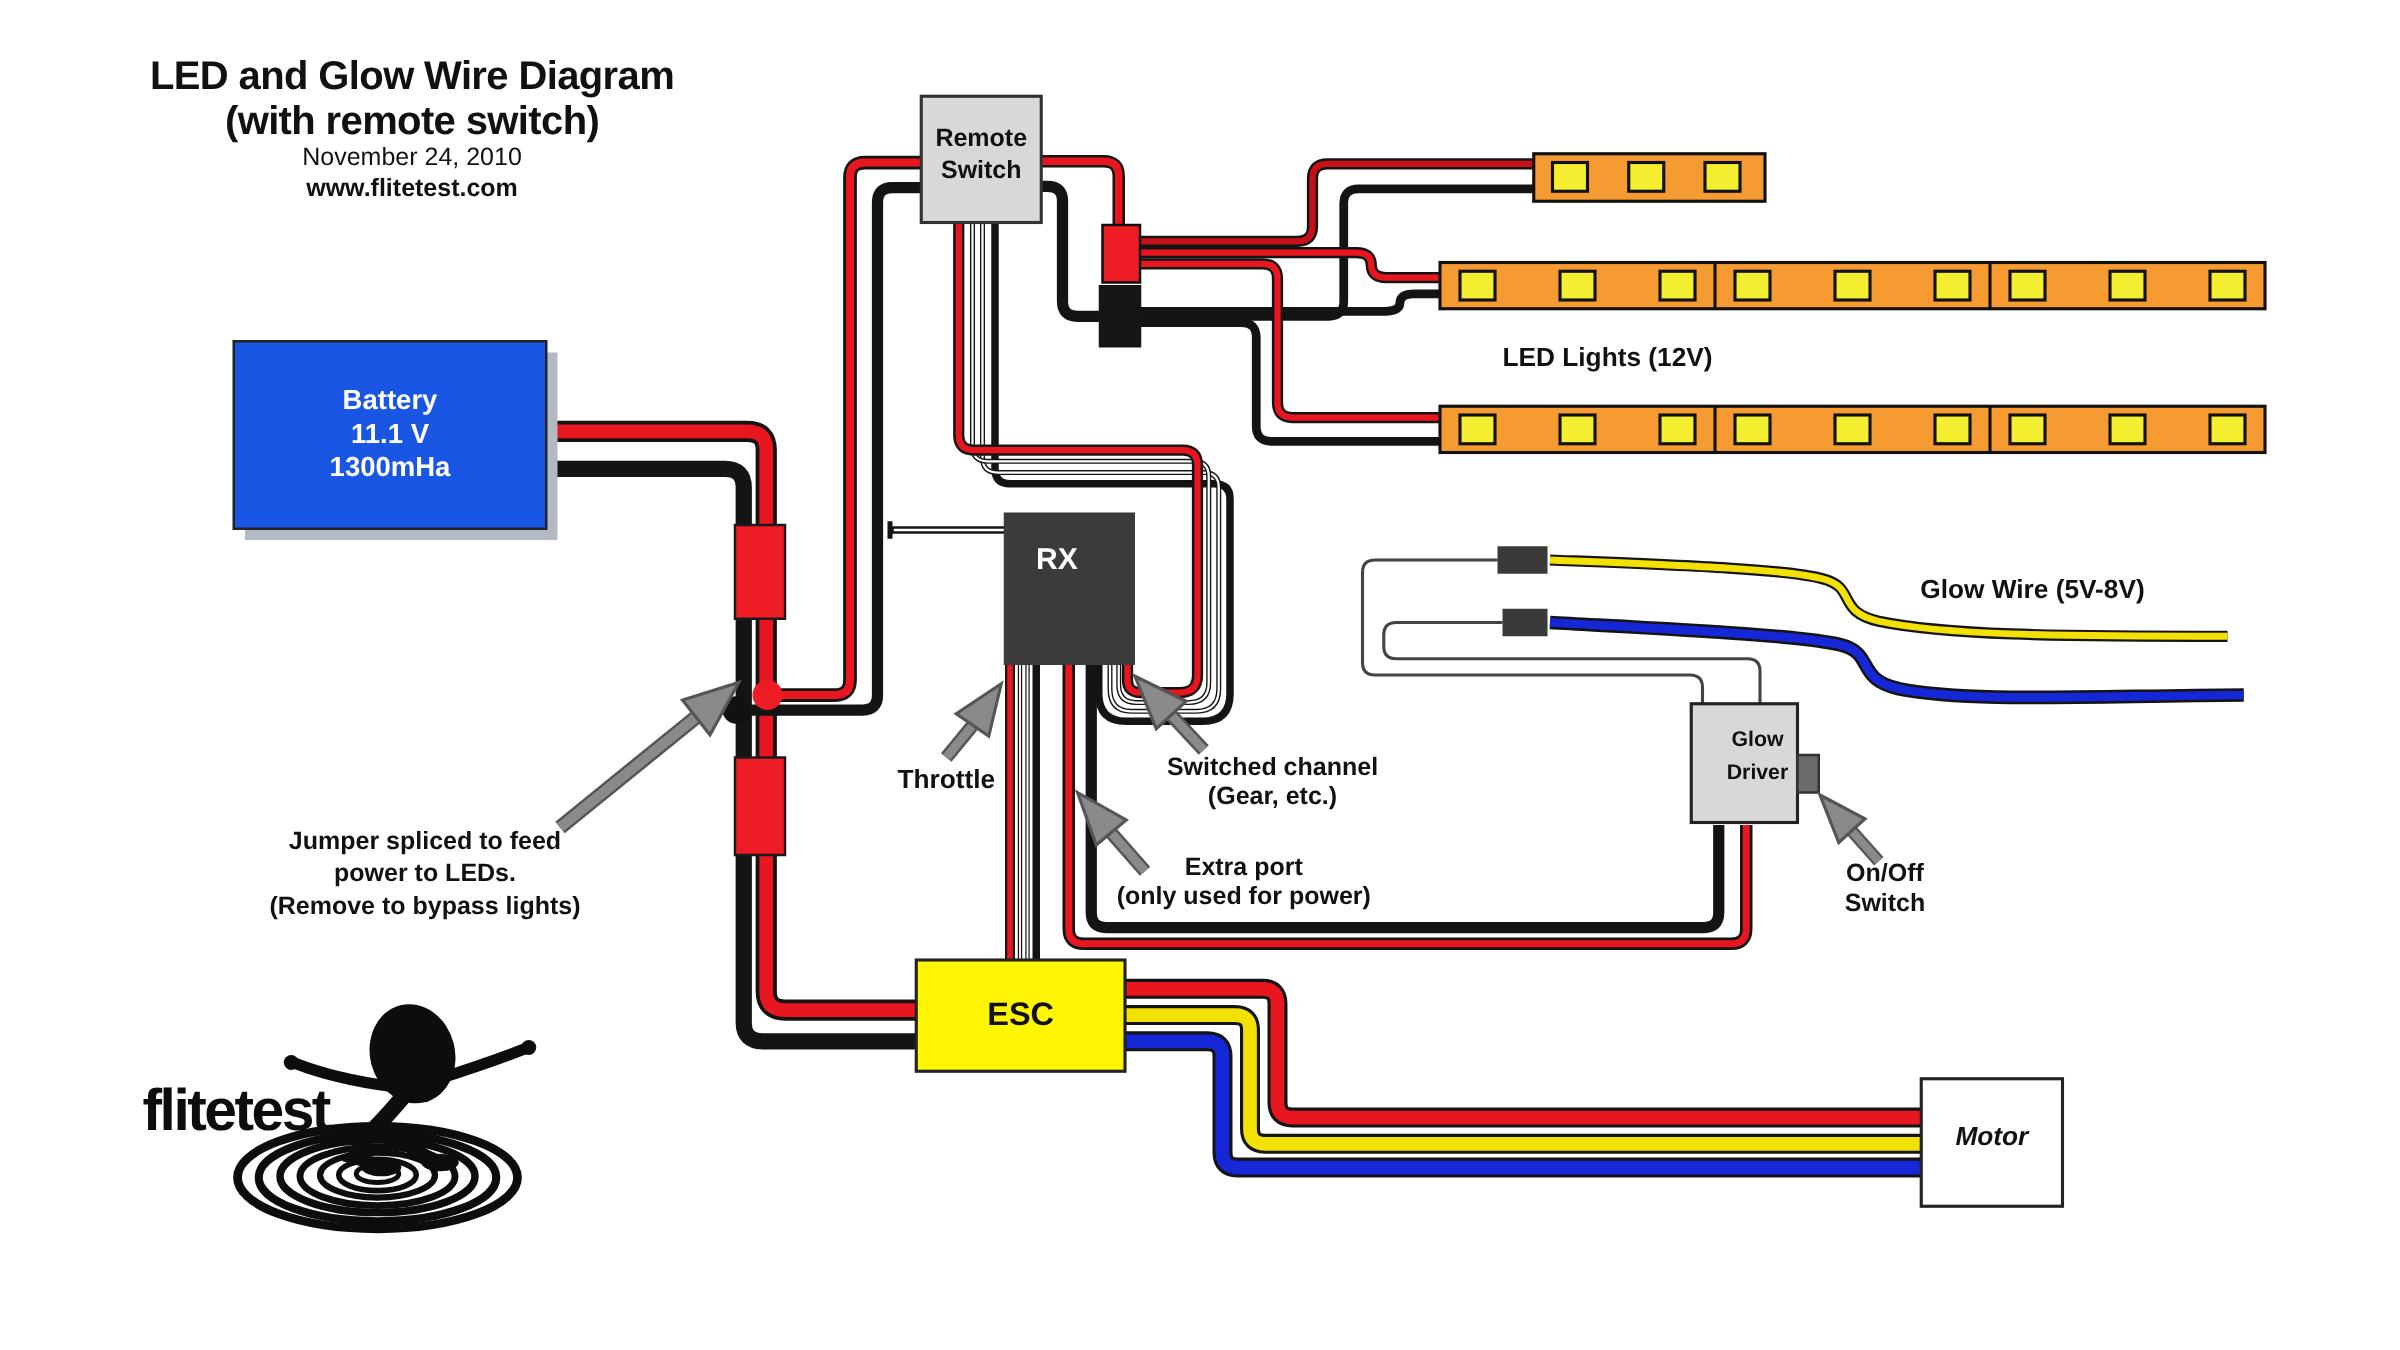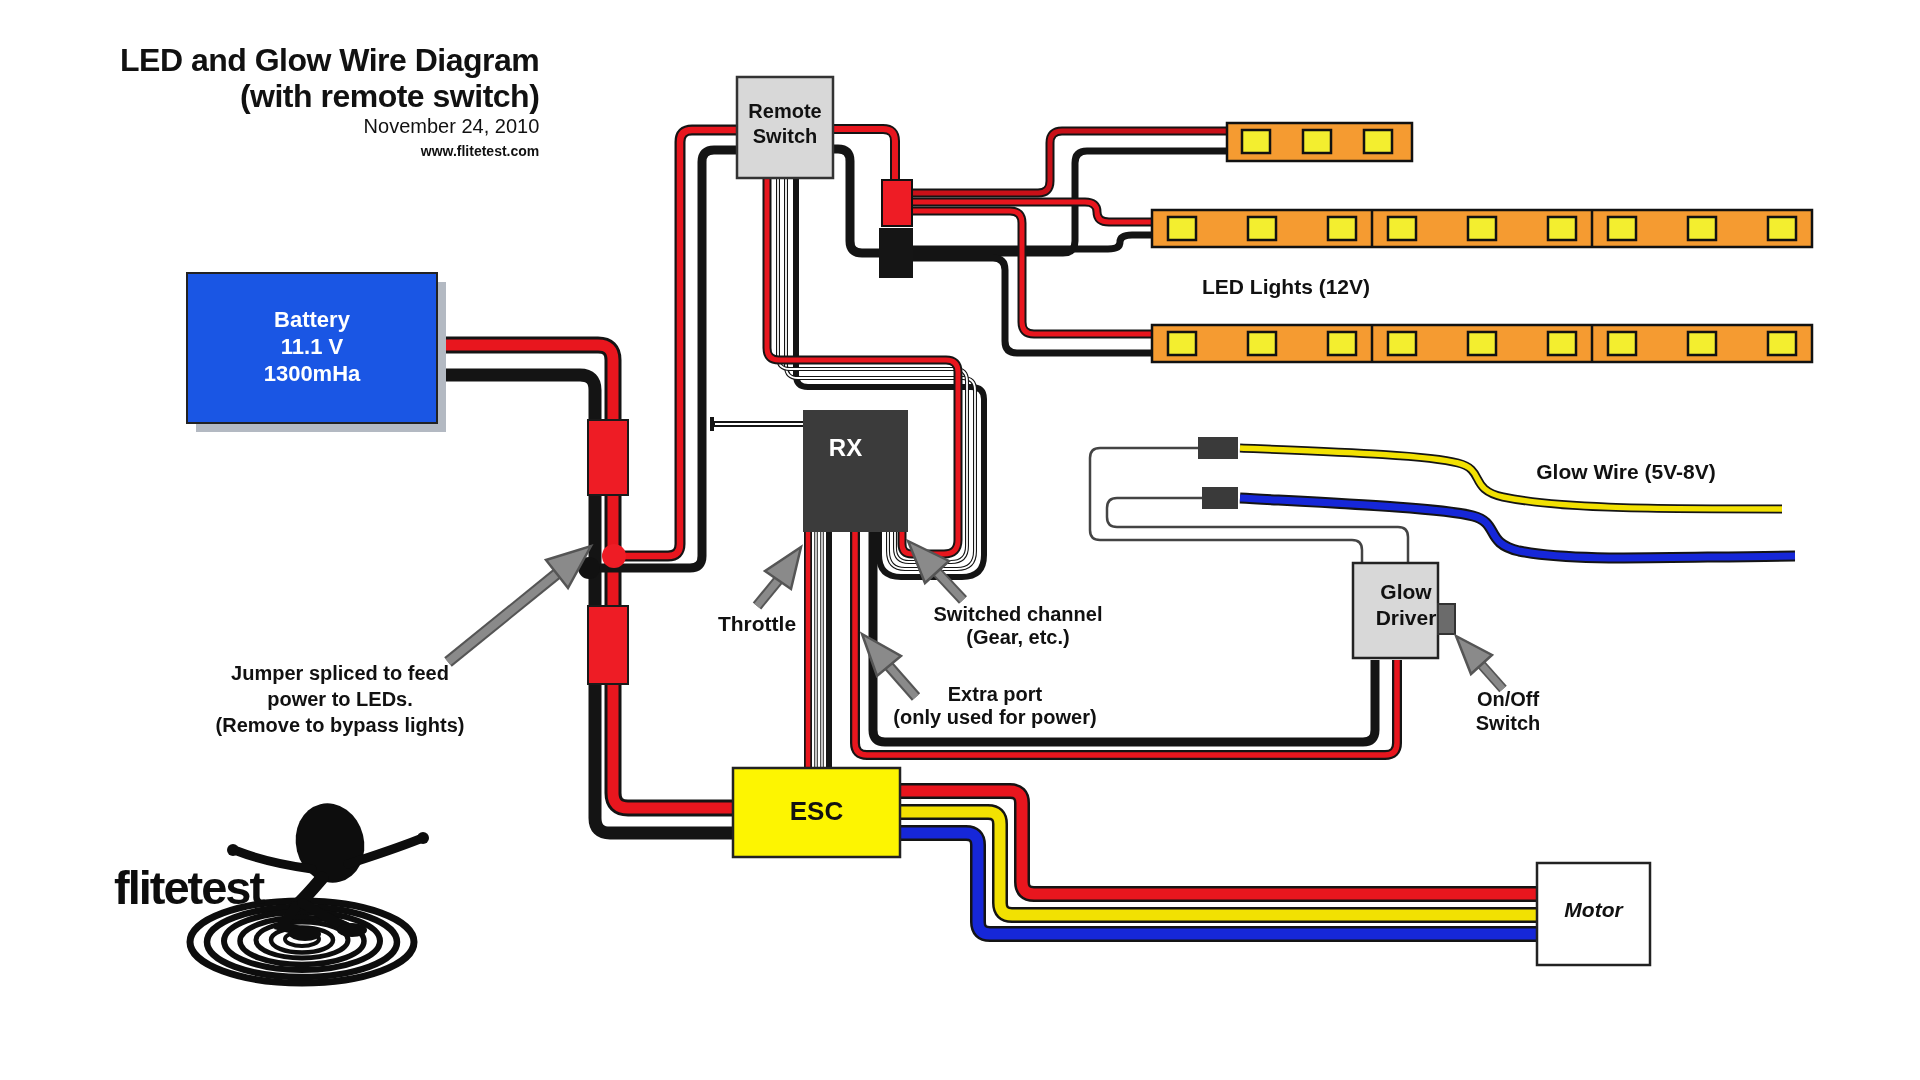--- a/index.html
+++ b/index.html
@@ -1,24 +1,24 @@
 <!DOCTYPE html>
 <html><head>
 <meta charset="utf-8">
 <style>
   html,body{margin:0;padding:0;background:#ffffff;}
   .stage{position:relative;width:1920px;height:1080px;background:#ffffff;overflow:hidden;
          font-family:"Liberation Sans",sans-serif;}
   .stage svg{position:absolute;left:0;top:0;}
   .lbl{position:absolute;color:#111;font-weight:bold;text-align:center;white-space:nowrap;}
   .lbl span{display:block;}
-  .title-block{position:absolute;left:120px;top:42px;text-align:right;color:#111;}
+  .title-block{position:absolute;left:120px;top:42px;text-align:center;color:#111;}
   .title-block .h{display:block;font-size:32px;font-weight:bold;line-height:36px;letter-spacing:-0.5px;}
   .title-block .s{display:block;font-size:20px;font-weight:normal;line-height:25px;}
-  .title-block .sb{display:block;font-size:14px;font-weight:bold;line-height:25px;}
+  .title-block .sb{display:block;font-size:20px;font-weight:bold;line-height:25px;}
   .wordmark{position:absolute;left:114px;top:860px;font-size:47px;font-weight:800;
             letter-spacing:-2px;color:#0d0d0d;}
 </style>
 </head>
 <body>
 
 <div class="stage">
 
 <svg width="1920" height="1080" viewBox="0 0 1920 1080">
   <defs>
@@ -269,21 +269,21 @@
 </div>
 
 <div class="lbl" style="left:733px;top:796px;width:167px;font-size:26px;">
   <span>ESC</span>
 </div>
 
 <div class="lbl" style="left:1537px;top:898px;width:113px;font-size:21px;font-style:italic;">
   <span>Motor</span>
 </div>
 
-<div class="lbl" style="left:1353px;top:579px;width:106px;font-size:21px;line-height:26px;">
+<div class="lbl" style="left:1353px;top:579px;width:106px;font-size:17px;line-height:26px;">
   <span>Glow</span>
   <span>Driver</span>
 </div>
 
 <div class="lbl" style="left:1136px;top:275px;width:300px;font-size:21px;">
   <span>LED Lights (12V)</span>
 </div>
 
 <div class="lbl" style="left:1496px;top:460px;width:260px;font-size:21px;">
   <span>Glow Wire (5V-8V)</span>

